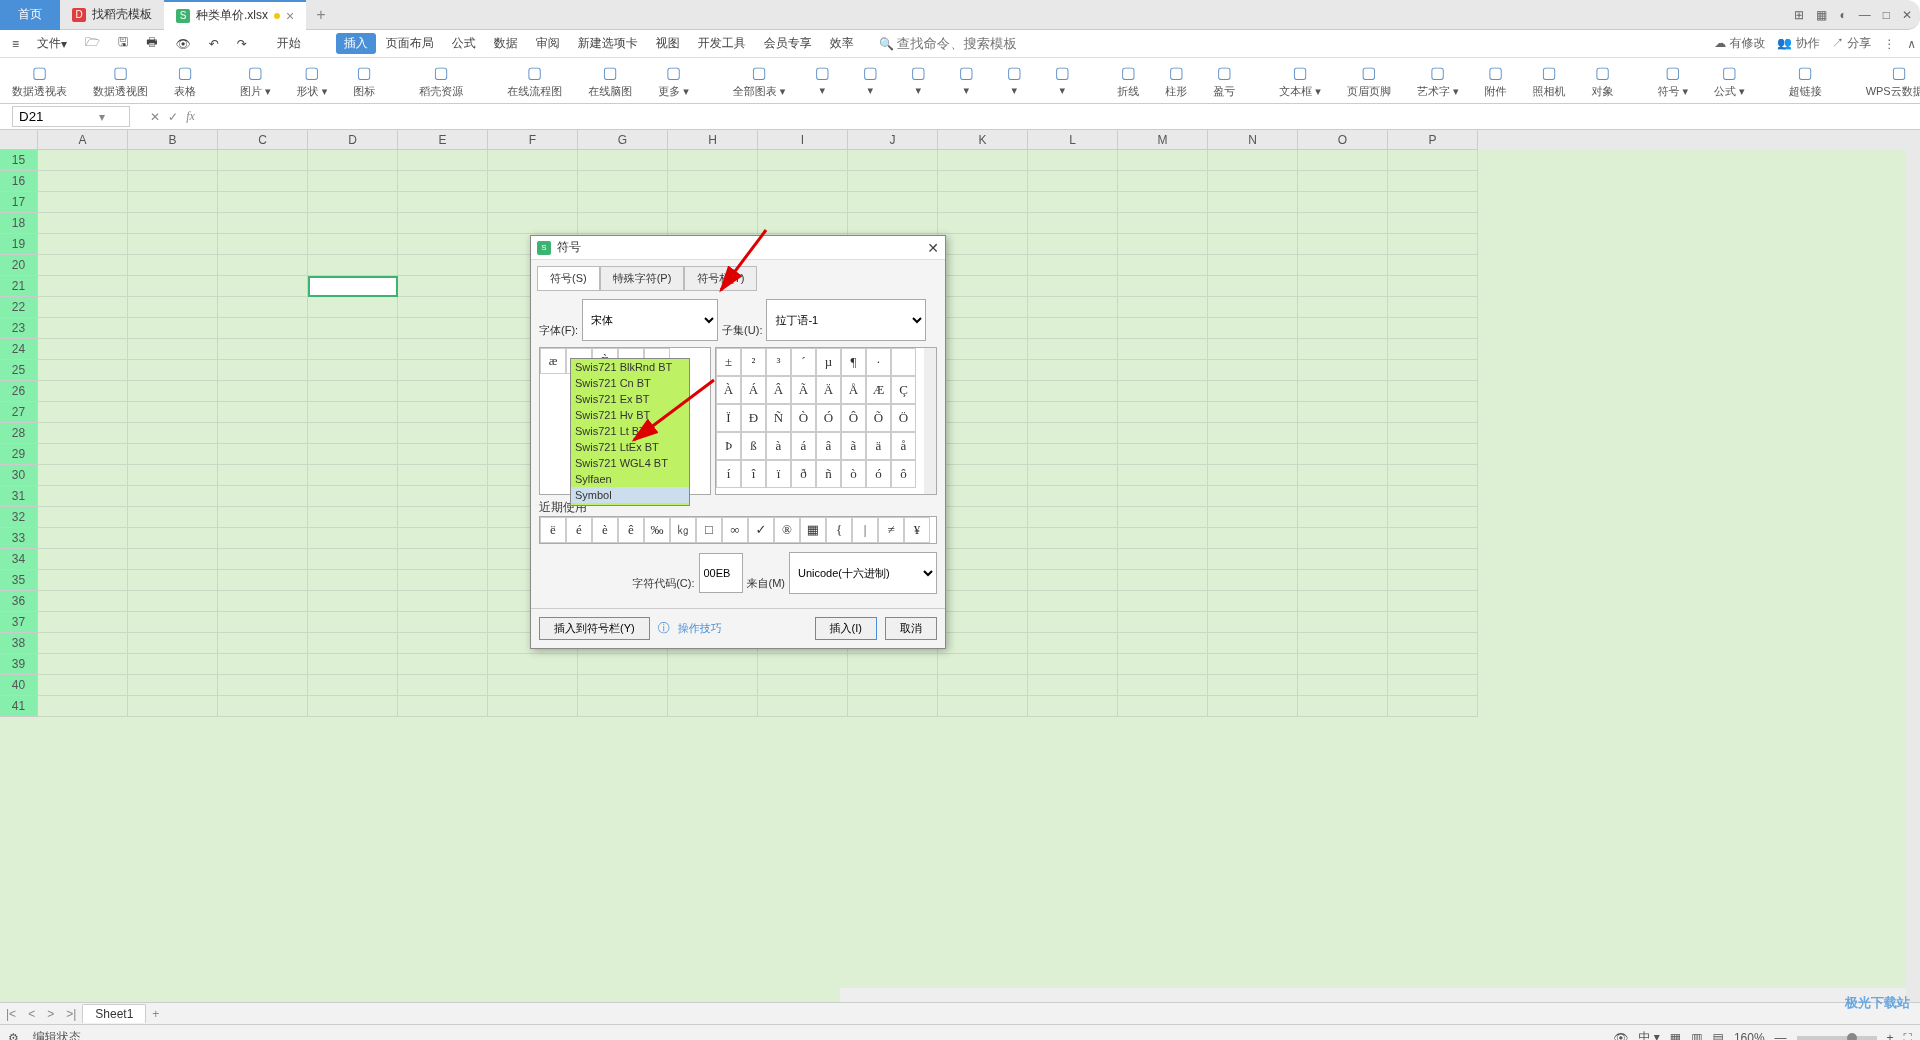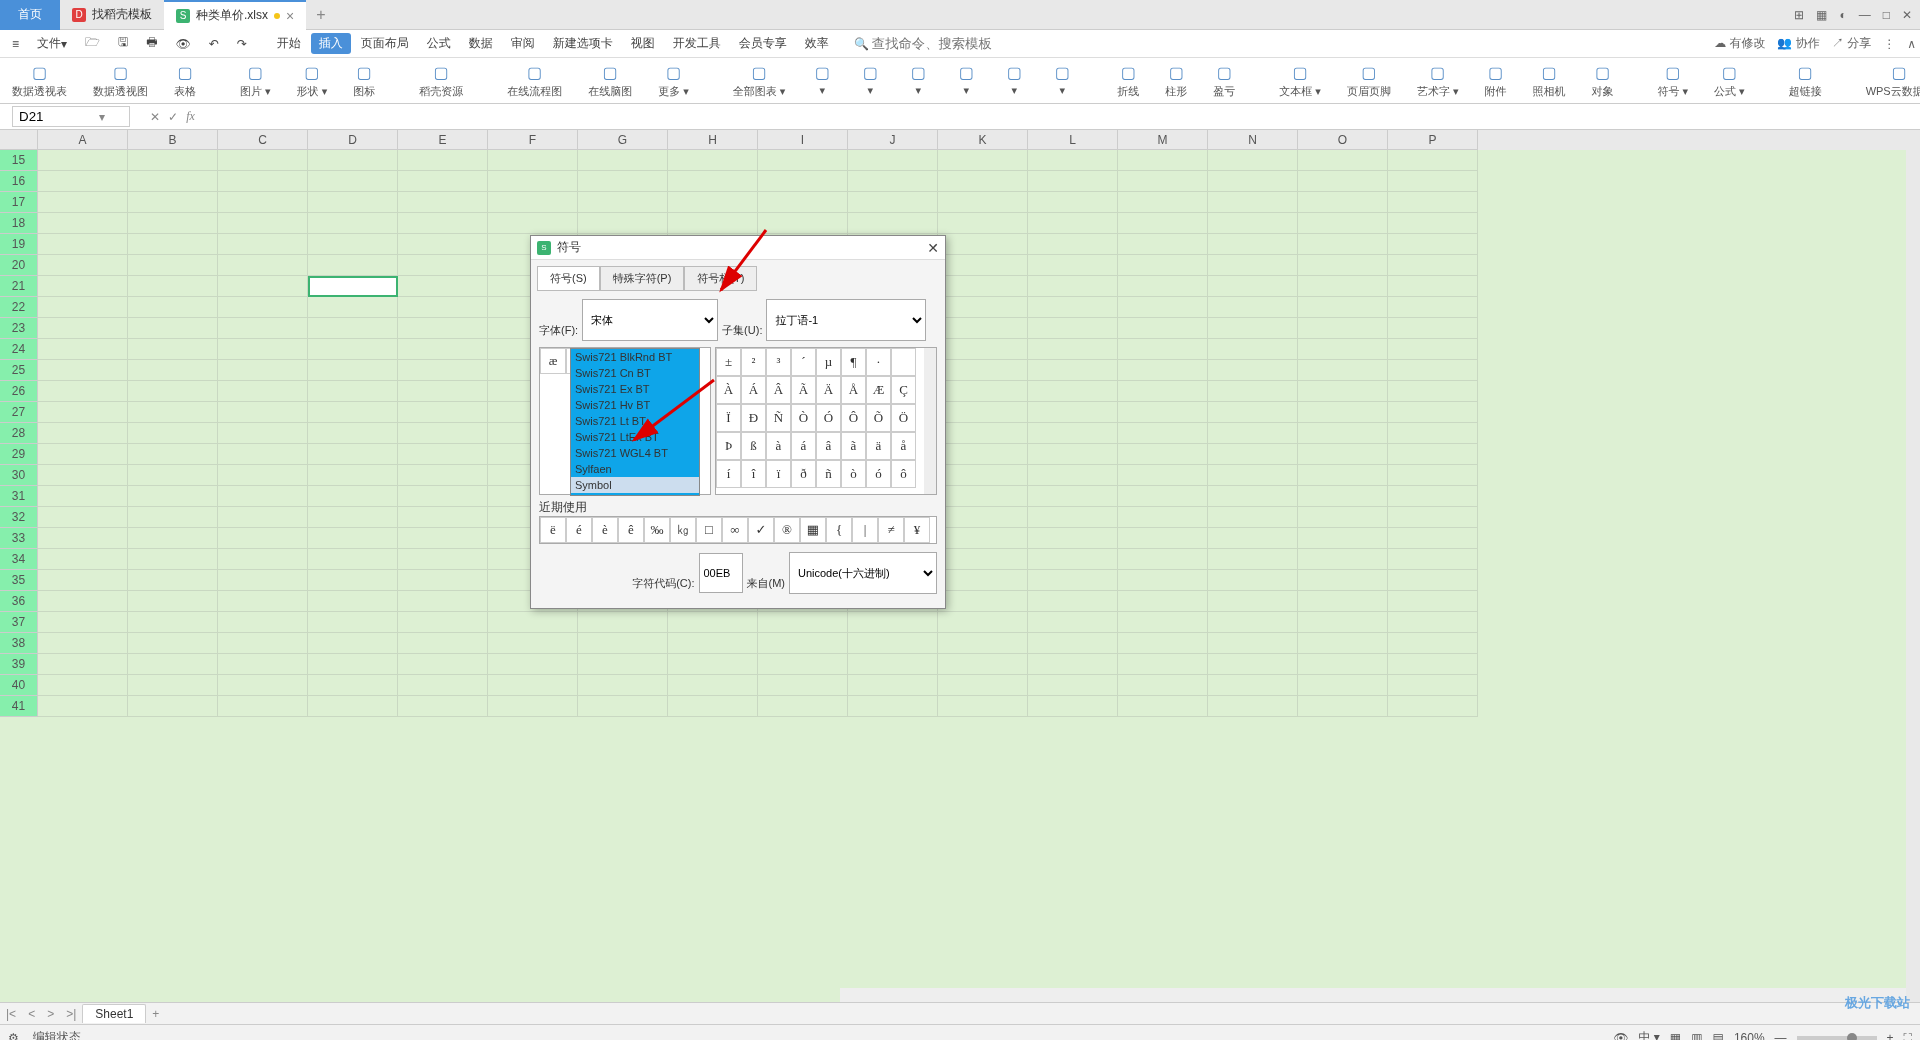--- a/index.html
+++ b/index.html
@@ -1,30 +1,30 @@
 <!DOCTYPE html>
 <html><head>
 <meta charset="utf-8">
 <style>
 *{box-sizing:border-box;margin:0;padding:0;font-family:"Microsoft YaHei",Arial,sans-serif;}
 body{width:1920px;height:1040px;background:#fff;font-size:12px;color:#333;overflow:hidden;position:relative;}
-.titlebar{height:30px;background:#e8e8e8;display:flex;align-items:center;border-bottom:1px solid #ccc;}
+.titlebar{height:30px;background:#e8e8e8;display:flex;align-items:center;border-bottom:1px solid #ccc;border-radius:13px;}
 .tab{height:30px;display:flex;align-items:center;padding:0 12px;gap:6px;position:relative;}
 .tab.active-white{background:#fff;border-top:2px solid #4a90d9;}
 .tab.home{background:#4a90d9;color:#fff;padding:0 18px;}
 .tab-icon{width:14px;height:14px;display:inline-flex;align-items:center;justify-content:center;font-size:10px;background:#e03e3e;color:#fff;border-radius:2px;}
 .tab-icon.green{background:#3cb371;}
 .dot-yellow{width:6px;height:6px;background:#f5c518;border-radius:50%;}
 .tab-close{color:#888;font-size:14px;cursor:pointer;}
 .tab-add{padding:0 10px;color:#888;font-size:16px;cursor:pointer;}
 .title-right{margin-left:auto;display:flex;align-items:center;gap:12px;padding-right:8px;color:#666;}
 .title-right span{cursor:pointer;}
 .menubar{height:28px;background:#fff;display:flex;align-items:center;border-bottom:1px solid #ddd;padding:0 4px;gap:2px;}
 .menu-btn{display:flex;align-items:center;padding:2px 8px;cursor:pointer;color:#444;}
-.menu-btn.active{background:#4a90d9;color:#fff;border-radius:3px;}
+.menu-btn.active{background:#4a90d9;color:#fff;border-radius:3px;margin-left:25px;}
 .menu-right{margin-left:auto;display:flex;align-items:center;gap:12px;color:#666;}
 .toolbar{height:46px;background:#fff;display:flex;align-items:flex-start;border-bottom:1px solid #ccc;padding:2px 6px;gap:14px;}
 .tgroup{display:flex;flex-direction:column;align-items:center;gap:1px;padding:1px 6px;cursor:pointer;}
 .tgroup .ico{width:22px;height:22px;display:flex;align-items:center;justify-content:center;font-size:16px;color:#5a8fc7;}
 .tgroup .lbl{font-size:11px;color:#555;white-space:nowrap;}
 .divider{width:1px;height:38px;background:#ddd;margin:2px 2px;}
 .formulabar{height:26px;display:flex;align-items:center;border-bottom:1px solid #ccc;background:#fff;}
 .namebox{width:118px;border:1px solid #ccc;margin:2px 12px;padding:2px 6px;display:flex;align-items:center;}
 .namebox input{border:none;outline:none;width:80px;background:#fff;}
 .fb-btns{display:flex;align-items:center;gap:8px;padding:0 8px;color:#888;}
@@ -53,21 +53,21 @@
 .dialog-tabs{display:flex;gap:0;margin:6px 6px 0;}
 .dialog-tabs .dtab{padding:4px 12px;border:1px solid #bbb;background:#fff;cursor:pointer;font-size:11px;}
 .dialog-tabs .dtab.inactive{background:#eee;border-bottom:1px solid #bbb;}
 .dialog-body{padding:8px;}
 .dlgrow{display:flex;align-items:center;gap:4px;margin-bottom:6px;}
 .dlgrow label{font-size:11px;margin-top:21px;}
 .dlgrow select,.dlgrow input[type=text]{border:1px solid #aaa;padding:13px 4px;font-size:11px;background:#fff;}
 .symgrid{display:flex;gap:4px;}
 .symcol-left{width:172px;border:1px solid #aaa;background:#fff;position:relative;height:148px;}
 .symcell{width:26px;height:26px;border:1px solid #ccc;display:inline-flex;align-items:center;justify-content:center;font-size:13px;font-family:serif;vertical-align:top;}
-.fontlist{position:absolute;left:30px;top:0;width:130px;height:148px;background:#0ea5e9;border:1px solid #888;overflow-y:auto;font-size:11px;}
+.fontlist{position:absolute;left:30px;top:10px;width:120px;height:148px;background:#bef264;border:1px solid #888;overflow-y:auto;font-size:11px;}
 .fontlist div{padding:2px 4px;cursor:pointer;}
 .fontlist div.hover{background:#cde;}
 .symcol-right{flex:1;border:1px solid #aaa;background:#fff;display:flex;flex-wrap:wrap;align-content:flex-start;height:148px;position:relative;}
 .symcol-right .sc{width:25px;height:28px;border:1px solid #ccc;display:flex;align-items:center;justify-content:center;font-family:serif;font-size:13px;}
 .recentrow{margin-top:4px;}
 .recent-grid{display:flex;border:1px solid #aaa;background:#fff;}
 .recent-grid .sc{width:26px;height:26px;border:1px solid #ccc;display:flex;align-items:center;justify-content:center;font-family:serif;font-size:13px;}
 .dlg-footer{display:flex;align-items:center;padding:8px;gap:8px;border-top:1px solid #ccc;}
 .dlg-btn{padding:3px 14px;border:1px solid #888;background:#f0f0f0;cursor:pointer;font-size:11px;}
 .dlg-btn.primary{border:1px solid #4a90d9;}
@@ -956,20 +956,28 @@
           <div class="sc">¥</div>
         </div>
     </div>
     <div class="dlgrow" style="margin-top:8px;justify-content:flex-end">
       <label>字符代码(C):</label>
       <input type="text" style="width: 44px;" value="00EB">
       <label>来自(M)</label>
       <select style="width:148px"><option>Unicode(十六进制)</option></select>
     </div>
   </div>
+  <div class="dlg-footer">
+    <button class="dlg-btn">插入到符号栏(Y)</button>
+    <span style="color:#4a90d9">ⓘ</span>
+    <span class="dlg-link">操作技巧</span>
+    <span style="flex:1"></span>
+    <button class="dlg-btn primary">插入(I)</button>
+    <button class="dlg-btn">取消</button>
+  </div>
 </div>
 
 <div class="arrow-red" style="left:716px;top:230px">
   <svg width="60" height="70">
       <defs>
         <marker id="ah1" markerWidth="10" markerHeight="10" refX="8" refY="3" orient="auto">
           <path d="M0,0 L0,6 L9,3 z" fill="#d00"></path>
         </marker>
       </defs>
       <line x1="50" y1="0" x2="5" y2="60" stroke="#d00" stroke-width="3" marker-end="url(#ah1)"></line>

